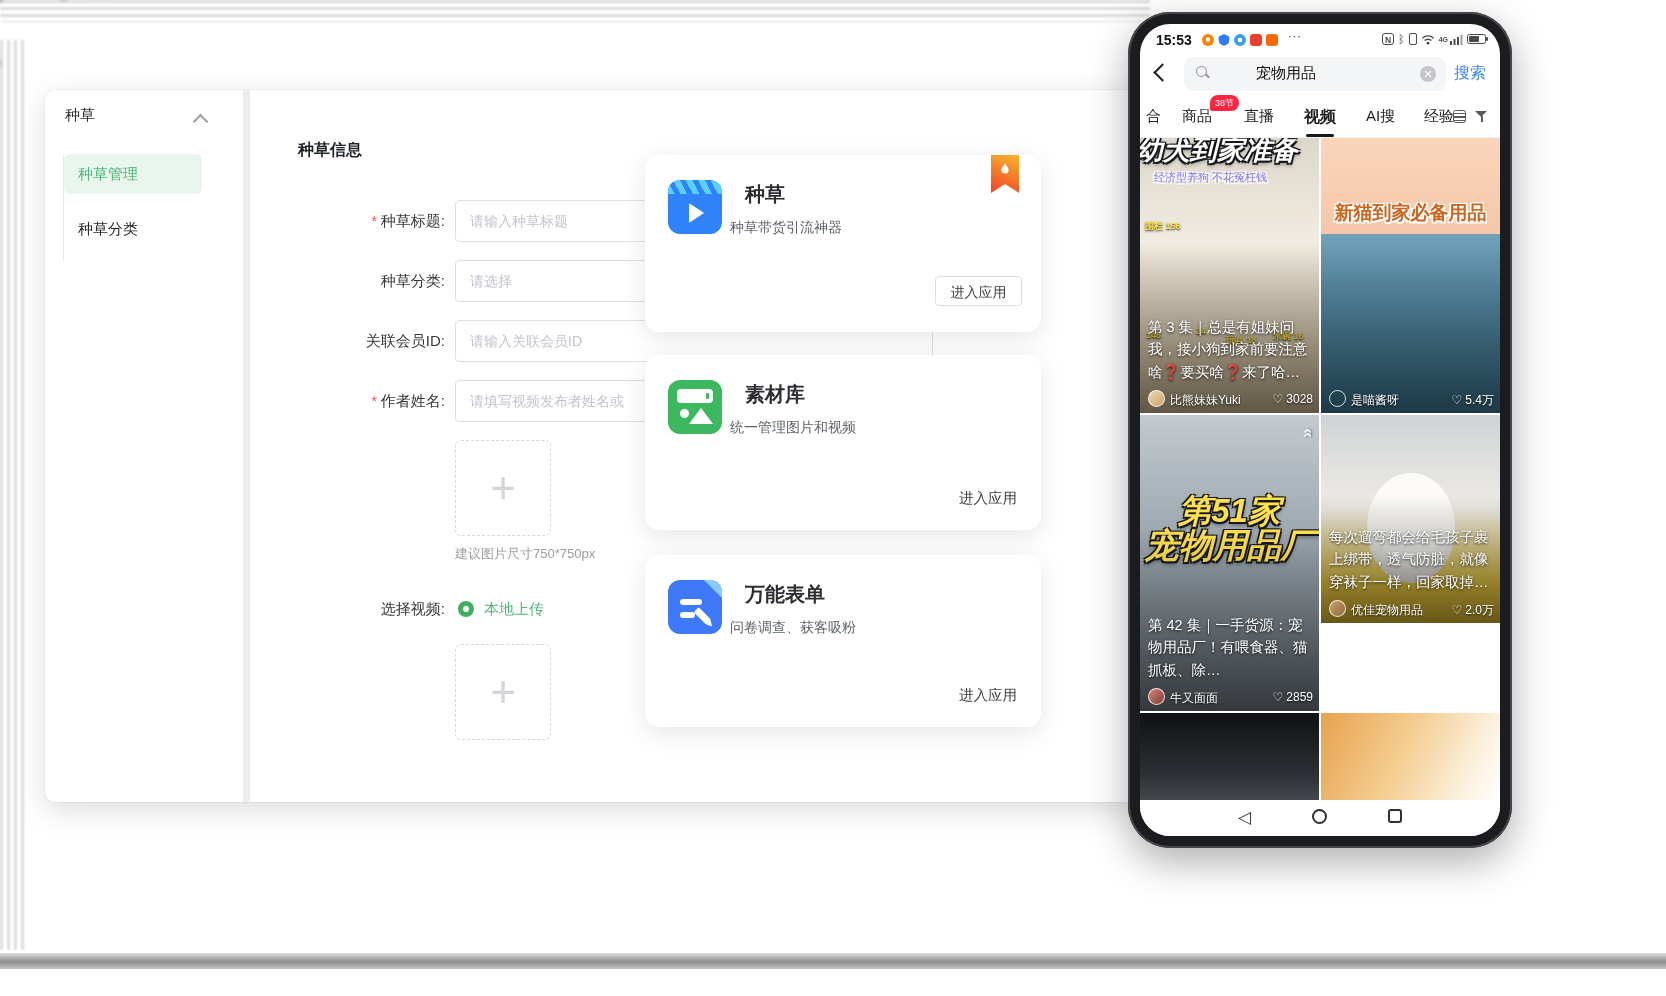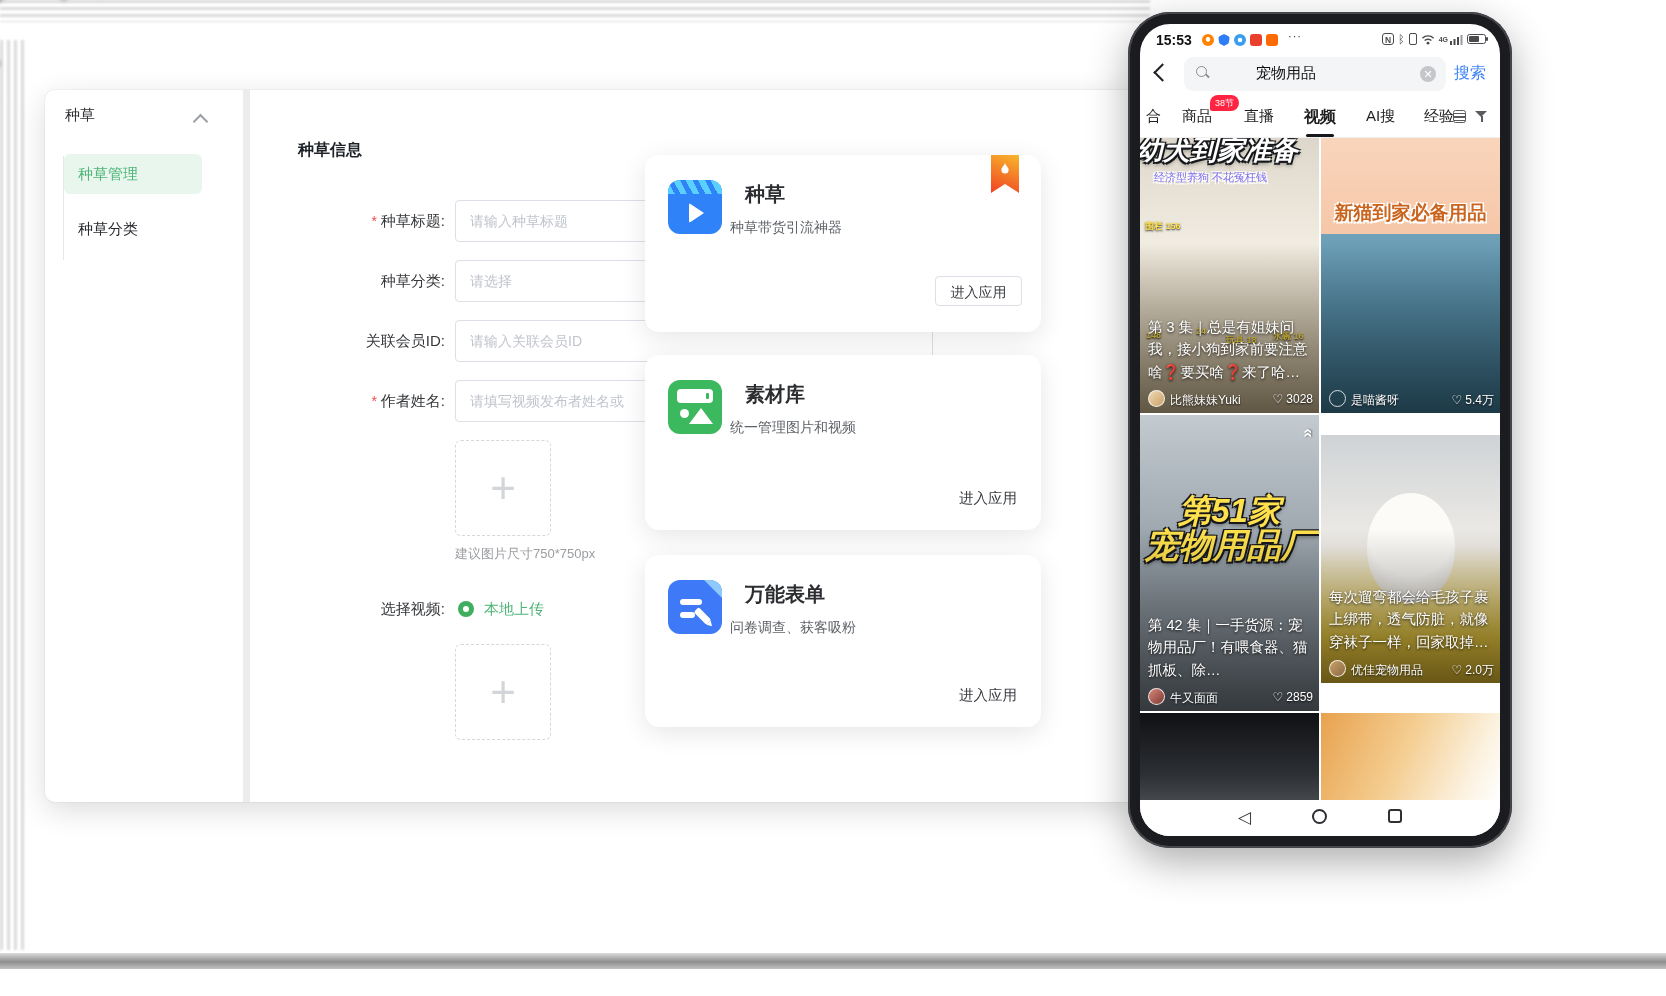--- a/index.html
+++ b/index.html
@@ -306,21 +306,21 @@
       <div class="abs bigstroke" style="left:-6px;top:108px;width:192px;text-align:center;font-size:34px;font-weight:900;font-style:italic;color:#ffe14d;white-space:nowrap;">宠物用品厂</div>
       <div class="vshade"></div>
       <div class="vcap">第 42 集｜一手货源：宠物用品厂！有喂食器、猫抓板、除…</div>
       <div class="vauthor">
         <span class="ava" style="background:linear-gradient(135deg,#d8857a,#7d3b33);"></span>
         <span class="nm">牛又面面</span>
         <span class="lk"><span class="heart">♡</span><span>2859</span></span>
       </div>
     </div>
 
-    <div class="vcard" style="left:181px;top:391px;width:179px;height:248px;background:linear-gradient(180deg,#cfd3d6 0%,#efece7 45%,#e8c83f 82%,#d9b52e 100%);margin-top:20px;">
+    <div class="vcard" style="left:181px;top:391px;width:179px;height:208px;background:linear-gradient(180deg,#cfd3d6 0%,#efece7 45%,#e8c83f 82%,#d9b52e 100%);">
       <div class="abs" style="left:46px;top:58px;width:88px;height:110px;border-radius:46px/56px;background:radial-gradient(circle at 50% 36%,#fcfbf8 0 52%,#e8e4dc 78%,#d9d4c9 100%);"></div>
       <div class="vshade"></div>
       <div class="vcap">每次遛弯都会给毛孩子裹上绑带，透气防脏，就像穿袜子一样，回家取掉…</div>
       <div class="vauthor">
         <span class="ava" style="background:linear-gradient(135deg,#c9a06a,#8a6b42);"></span>
         <span class="nm">优佳宠物用品</span>
         <span class="lk"><span class="heart">♡</span><span>2.0万</span></span>
       </div>
     </div>
 

